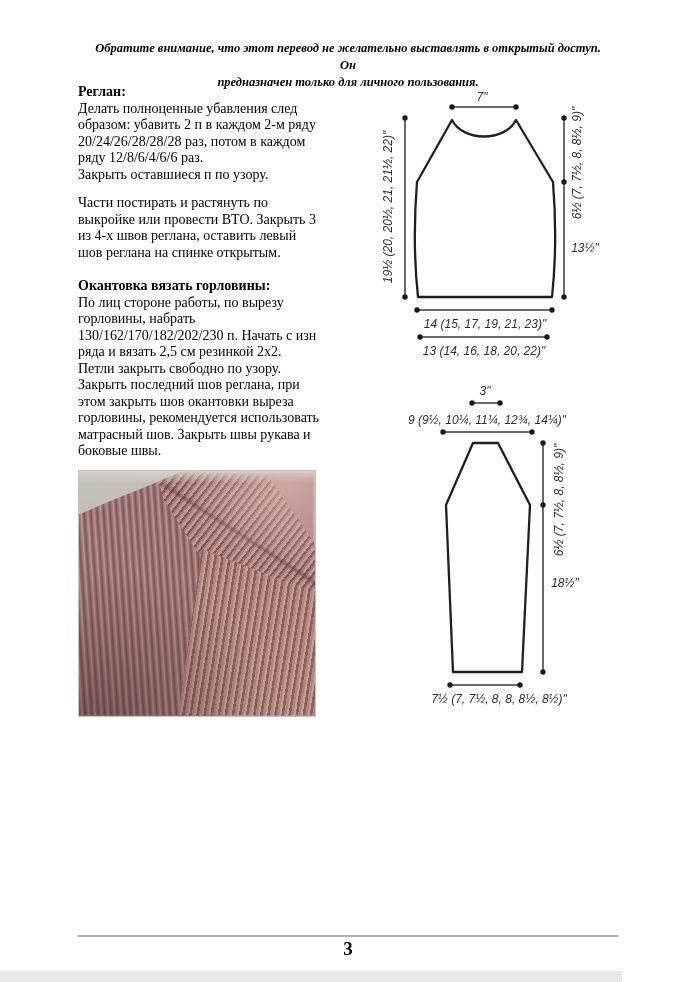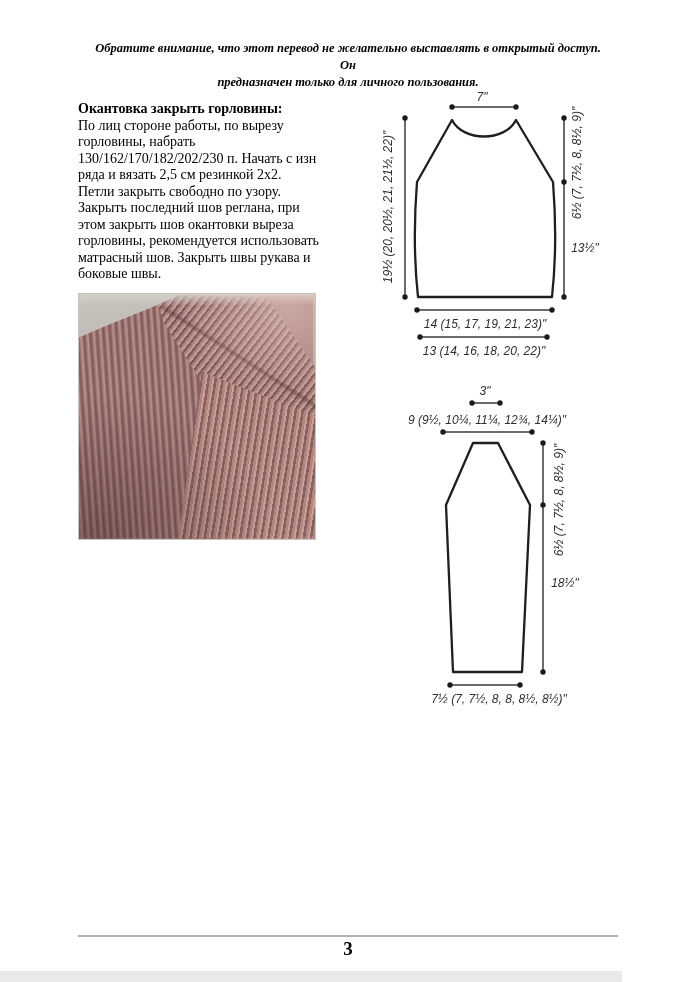--- a/index.html
+++ b/index.html
@@ -71,24 +71,36 @@
 </style>
 </head>
 <body>
 
 <div class="page">
 
   <div class="note">Обратите внимание, что этот перевод не желательно выставлять в открытый доступ. Он
 предназначен только для личного пользования.</div>
 
   <div class="text-col">
+    <section class="sec1">
+      <h3>Реглан:</h3>
+      <p>Делать полноценные убавления след
+образом: убавить 2 п в каждом 2-м ряду
+20/24/26/28/28/28 раз, потом в каждом
+ряду 12/8/6/4/6/6 раз.
+Закрыть оставшиеся п по узору.</p>
+    </section>
     <section class="sec2">
+      <p>Части постирать и растянуть по
+выкройке или провести ВТО. Закрыть 3
+из 4-х швов реглана, оставить левый
+шов реглана на спинке открытым.</p>
     </section>
     <section class="sec3">
-      <h3>Окантовка закрыть горловины:</h3>
+      <h3>Окантовка вязать горловины:</h3>
       <p>По лиц стороне работы, по вырезу
 горловины, набрать
 130/162/170/182/202/230 п. Начать с изн
 ряда и вязать 2,5 см резинкой 2х2.
 Петли закрыть свободно по узору.
 Закрыть последний шов реглана, при
 этом закрыть шов окантовки выреза
 горловины, рекомендуется использовать
 матрасный шов. Закрыть швы рукава и
 боковые швы.</p>

